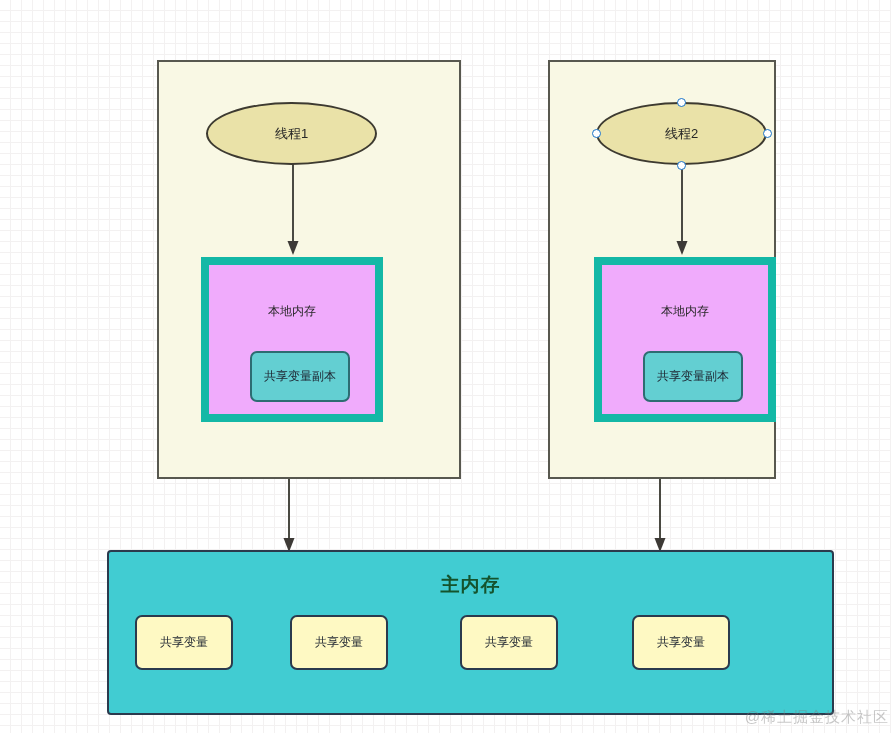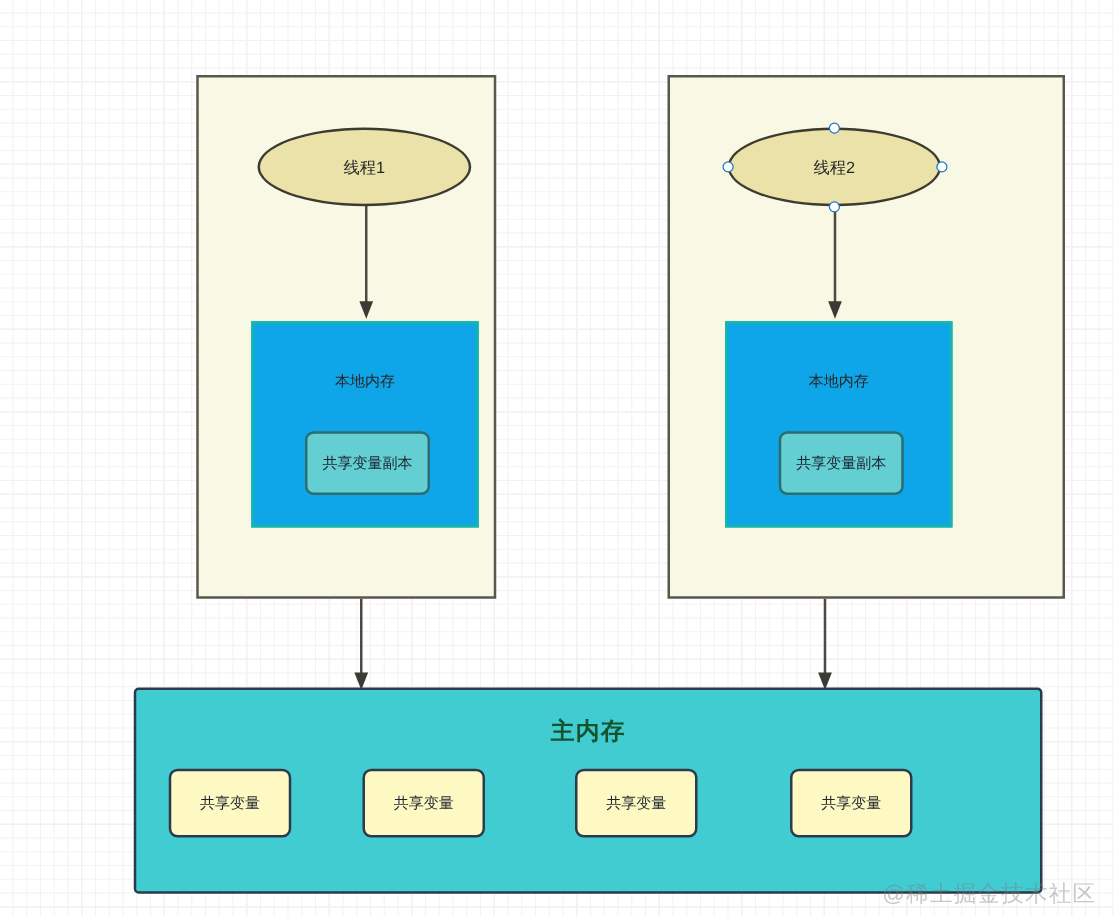--- a/index.html
+++ b/index.html
@@ -63,22 +63,22 @@
     border-radius: 50%;
     background: #ffffff;
     border: 1.6px solid #1a73c7;
     box-sizing: border-box;
     z-index: 20;
   }
 
   
   .local-memory {
     position: absolute;
-    background: #0ea5e9;
-    border: 2px solid #14b8a6;
+    background: #f0abfc;
+    border: 8px solid #14b8a6;
     box-sizing: border-box;
   }
   .local-memory-label {
     position: absolute;
     top: 38px;
     left: 0;
     right: 0;
     text-align: center;
     font-size: 12px;
     color: #272727;
@@ -132,53 +132,53 @@
 
   
   .arrow-svg {
     position: absolute;
     overflow: visible;
   }
 
   
   .watermark {
     position: absolute;
-    right: 14px;
+    right: 2px;
     bottom: 6px;
-    font-size: 18px;
+    font-size: 15px;
     color: rgba(125,125,125,0.42);
     letter-spacing: 1px;
     white-space: nowrap;
   }
 </style>
 </head>
 <body>
 
 <div id="canvas">
 
-  <div class="thread-container" style="left:157px; top:60px; width:240px; height:419px;">
+  <div class="thread-container" style="left:157px; top:60px; width:304px; height:419px;">
 
     <svg class="arrow-svg" style="left:128px; top:101px; width:12px; height:93px;" viewBox="0 0 12 93">
       <line x1="6" y1="0" x2="6" y2="80" stroke="#4a4a42" stroke-width="2"></line>
       <polygon points="6,92 0.5,78 11.5,78" fill="#3d3a36"></polygon>
     </svg>
 
     <div class="thread-ellipse" style="left:47px; top:40px; width:171px; height:63px;">
       <span>线程1</span>
     </div>
 
     <div class="local-memory" style="left:42px; top:195px; width:182px; height:165px;">
       <div class="local-memory-label">本地内存</div>
       <div class="var-copy" style="left:41px; top:86px; width:100px; height:51px;">
         <span>共享变量副本</span>
       </div>
     </div>
   </div>
 
-  <div class="thread-container" style="left:534px; top:60px; width:318px; height:419px;">
+  <div class="thread-container" style="left:548px; top:60px; width:228px; height:419px;">
 
     <svg class="arrow-svg" style="left:126px; top:101px; width:12px; height:93px;" viewBox="0 0 12 93">
       <line x1="6" y1="0" x2="6" y2="80" stroke="#4a4a42" stroke-width="2"></line>
       <polygon points="6,92 0.5,78 11.5,78" fill="#3d3a36"></polygon>
     </svg>
 
     <div class="thread-ellipse" style="left:46px; top:40px; width:171px; height:63px;">
       <span>线程2</span>
     </div>
 

